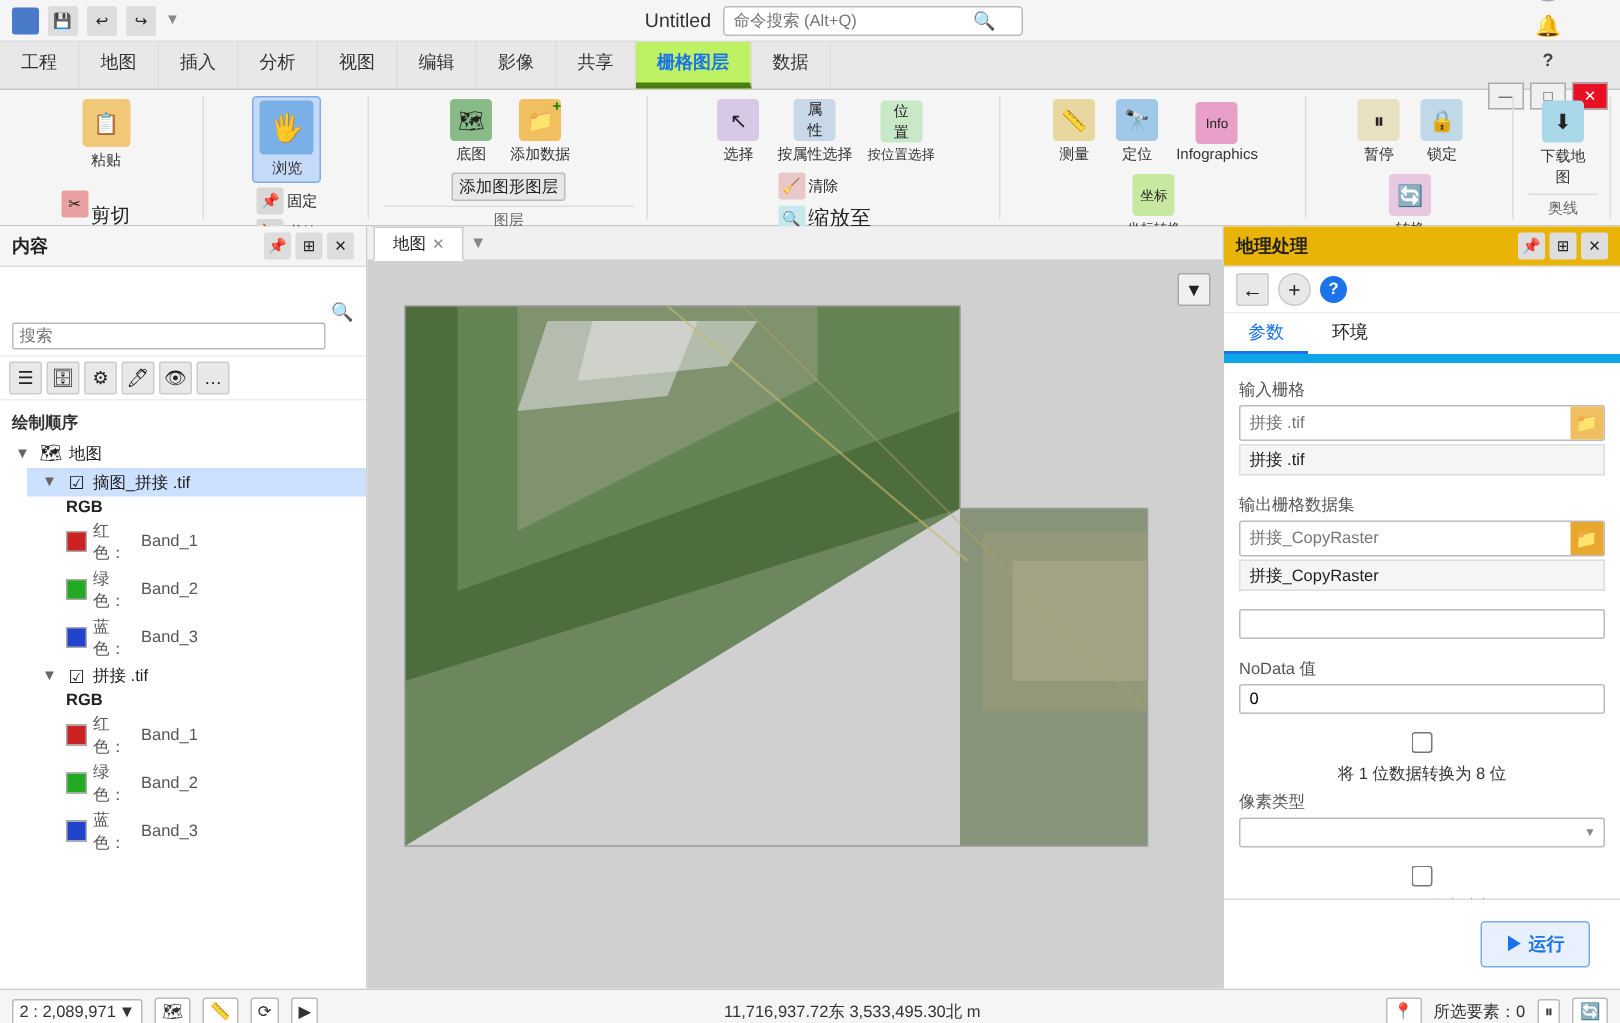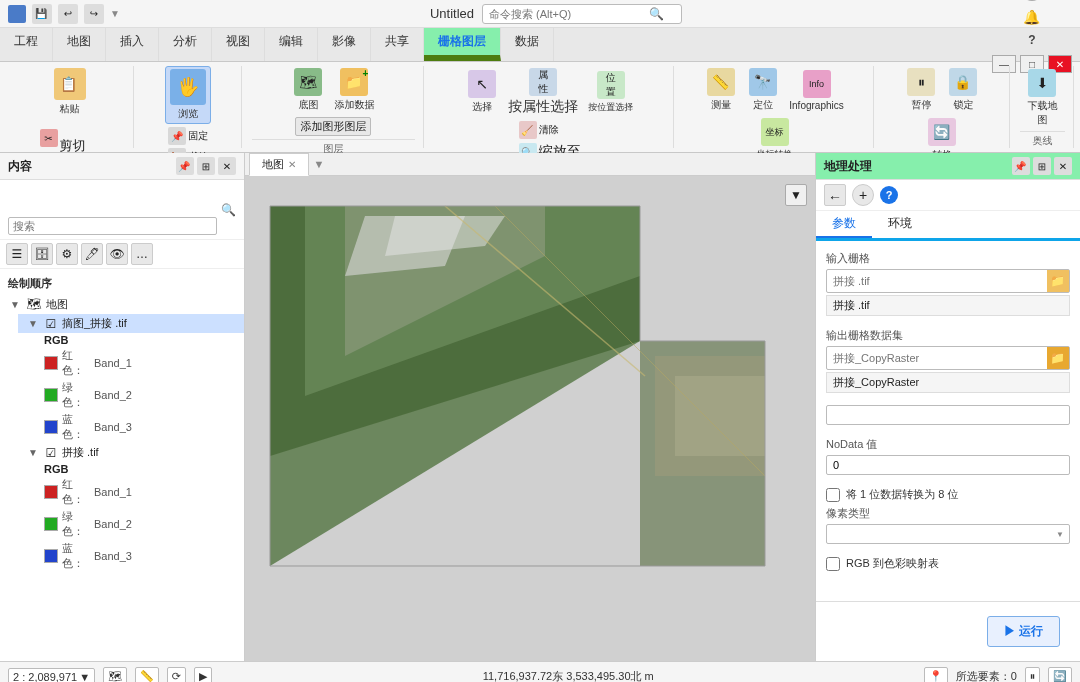--- a/index.html
+++ b/index.html
@@ -15,21 +15,21 @@
     #search-bar input { border: none; outline: none; font-size: 11px; width: 160px; }
     #titlebar-right { display: flex; align-items: center; gap: 8px; font-size: 12px; color: #444; flex-direction: column; }
     #win-controls { display: flex; gap: 4px; }
     .win-btn { width: 24px; height: 18px; display: flex; align-items: center; justify-content: center; border: 1px solid #aaa; background: #f0f0f0; cursor: pointer; font-size: 10px; }
     .win-btn.close { background: #e81123; color: white; }
 
     
     #ribbon { background: #f5f5f5; border-bottom: 1px solid #c8c8c8; }
     #ribbon-tabs { display: flex; background: #e8e8e8; border-bottom: 1px solid #c8c8c8; }
     .ribbon-tab { padding: 5px 14px; font-size: 12px; cursor: pointer; color: #333; border-right: 1px solid #ddd; }
-    .ribbon-tab.active { background: #86efac; border-bottom: 6px solid #4d7c0f; color: #1a73e8; font-weight: bold; }
+    .ribbon-tab.active { background: #bef264; border-bottom: 4px solid #4d7c0f; color: #1a73e8; font-weight: bold; }
     #ribbon-content { display: flex; align-items: stretch; padding: 4px 6px; gap: 2px; height: 90px; }
     .ribbon-group { display: flex; flex-direction: column; align-items: center; border-right: 1px solid #ddd; padding: 0 8px; min-width: 60px; }
     .ribbon-group-btns { display: flex; flex-wrap: wrap; align-items: center; justify-content: center; gap: 2px; flex: 1; }
     .ribbon-group-label { font-size: 10px; color: #666; margin-top: 2px; border-top: 1px solid #ddd; width: 100%; text-align: center; padding-top: 2px; }
     .ribbon-btn { display: flex; flex-direction: column; align-items: center; justify-content: center; cursor: pointer; padding: 2px 4px; border-radius: 3px; min-width: 40px; }
     .ribbon-btn.active { background: #c5d9f8; border: 1px solid #7baee8; }
     .ribbon-icon { width: 28px; height: 28px; background: #888; border-radius: 3px; margin-bottom: 2px; display: flex; align-items: center; justify-content: center; font-size: 14px; }
     .ribbon-btn-label { font-size: 10px; color: #333; text-align: center; }
     .ribbon-btn-sm { display: flex; align-items: center; gap: 2px; cursor: pointer; padding: 1px 3px; border-radius: 2px; font-size: 11px; }
     .ribbon-icon-sm { width: 18px; height: 18px; background: #888; border-radius: 2px; display: flex; align-items: center; justify-content: center; font-size: 10px; }
@@ -65,37 +65,37 @@
     #map-area { flex: 1; display: flex; flex-direction: column; background: #e8e8e8; }
     #map-tabs { display: flex; align-items: center; background: #f0f0f0; border-bottom: 1px solid #ccc; padding: 0 4px; }
     .map-tab { padding: 3px 12px; font-size: 11px; cursor: pointer; display: flex; align-items: center; gap: 4px; border: 1px solid transparent; }
     .map-tab.active { background: white; border: 1px solid #ccc; border-bottom: 1px solid white; margin-bottom: -1px; }
     .map-tab-close { font-size: 10px; color: #888; cursor: pointer; }
     #map-canvas { flex: 1; background: #d8d8d8; position: relative; overflow: hidden; }
     #map-nav-btn { position: absolute; top: 8px; right: 8px; width: 22px; height: 22px; background: #f0f0f0; border: 1px solid #aaa; border-radius: 2px; cursor: pointer; display: flex; align-items: center; justify-content: center; font-size: 12px; }
 
     
     #geopanel { width: 265px; background: white; border-left: 1px solid #ccc; display: flex; flex-direction: column; }
-    #geopanel-header { display: flex; align-items: center; justify-content: space-between; padding: 4px 8px; border-bottom: 1px solid #ddd; background: #86efac; }
+    #geopanel-header { display: flex; align-items: center; justify-content: space-between; padding: 4px 8px; border-bottom: 1px solid #ddd; background: #eab308; }
     #geopanel-title { font-weight: bold; font-size: 12px; }
     #geopanel-header-btns { display: flex; gap: 3px; }
     #geopanel-nav { display: flex; align-items: center; padding: 4px 8px; gap: 6px; border-bottom: 1px solid #eee; }
     .nav-btn { width: 22px; height: 22px; background: #e8e8e8; border-radius: 2px; display: flex; align-items: center; justify-content: center; cursor: pointer; font-size: 14px; border: 1px solid #ccc; }
     #geopanel-tool-title { flex: 1; font-size: 13px; font-weight: bold; text-align: center; }
     .geo-add-btn { width: 22px; height: 22px; background: #e8e8e8; border-radius: 50%; display: flex; align-items: center; justify-content: center; cursor: pointer; font-size: 14px; border: 1px solid #ccc; }
-    #geopanel-subtabs { display: flex; border-bottom: 3px solid #0ea5e9; }
+    #geopanel-subtabs { display: flex; border-bottom: 6px solid #0ea5e9; }
     .geo-subtab { padding: 4px 16px; font-size: 12px; cursor: pointer; border-bottom: 2px solid transparent; }
     .geo-subtab.active { border-bottom: 2px solid #1a73e8; color: #1a73e8; }
     #geopanel-form { flex: 1; overflow-y: auto; padding: 10px; }
     .form-section { margin-bottom: 12px; }
     .form-label { font-size: 11px; color: #555; margin-bottom: 3px; }
     .form-input { display: flex; align-items: center; border: 1px solid #bbb; border-radius: 2px; background: white; }
     .form-input input { flex: 1; border: none; outline: none; padding: 3px 6px; font-size: 11px; background: transparent; }
     .form-input-btn { width: 22px; height: 22px; background: #f0c060; display: flex; align-items: center; justify-content: center; cursor: pointer; font-size: 12px; }
-    .form-row { display: flex; align-items: center; gap: 6px; margin-bottom: 4px; }
+    .form-row { display: flex; align-items: center; gap: 6px; margin-bottom: 4px; flex-direction: column; }
     .form-check { width: 14px; height: 14px; }
     .form-check-label { font-size: 11px; color: #333; }
     .form-select { width: 100%; border: 1px solid #bbb; border-radius: 2px; padding: 3px 6px; font-size: 11px; background: white; appearance: none; }
     .form-select-wrap { position: relative; }
     .form-select-wrap::after { content: "▼"; position: absolute; right: 6px; top: 50%; transform: translateY(-50%); font-size: 8px; color: #888; pointer-events: none; }
     #run-btn { margin: 8px 10px; background: #e8f0fe; border: 1px solid #7baee8; border-radius: 3px; padding: 6px 16px; font-size: 12px; cursor: pointer; color: #1a73e8; font-weight: bold; display: flex; align-items: center; gap: 4px; }
     #bottom-bar { height: 30px; background: #f5f5f5; border-top: 1px solid #ccc; display: flex; align-items: center; padding: 0 8px; gap: 8px; font-size: 11px; color: #333; }
     .bottom-btn { display: flex; align-items: center; gap: 2px; cursor: pointer; padding: 2px 4px; border-radius: 2px; border: 1px solid #bbb; background: white; font-size: 11px; }
   </style>
 </head>
@@ -212,21 +212,21 @@
     </div>
 
     <div class="ribbon-group">
       <div class="ribbon-group-btns">
         <div class="ribbon-btn">
           <div class="ribbon-icon" style="background:#d8c8e8;">↖</div>
           <span class="ribbon-btn-label">选择</span>
         </div>
         <div class="ribbon-btn">
           <div class="ribbon-icon" style="background:#c8d8e8; font-size:10px;">属<br>性</div>
-          <span class="ribbon-btn-label" style="font-size:14px;">按属性选择</span>
+          <span class="ribbon-btn-label" style="font-size:10px;">按属性选择</span>
         </div>
         <div class="ribbon-btn">
           <div class="ribbon-icon" style="background:#c8e8c8; font-size:10px;">位<br>置</div>
           <span class="ribbon-btn-label" style="font-size:9px;">按位置选择</span>
         </div>
         <div style="display:flex;flex-direction:column;gap:2px;">
           <div class="ribbon-btn-sm">
             <div class="ribbon-icon-sm" style="background:#e8c8c8;">🧹</div>
               <span style="font-size:10px;">清除</span>
           </div>

